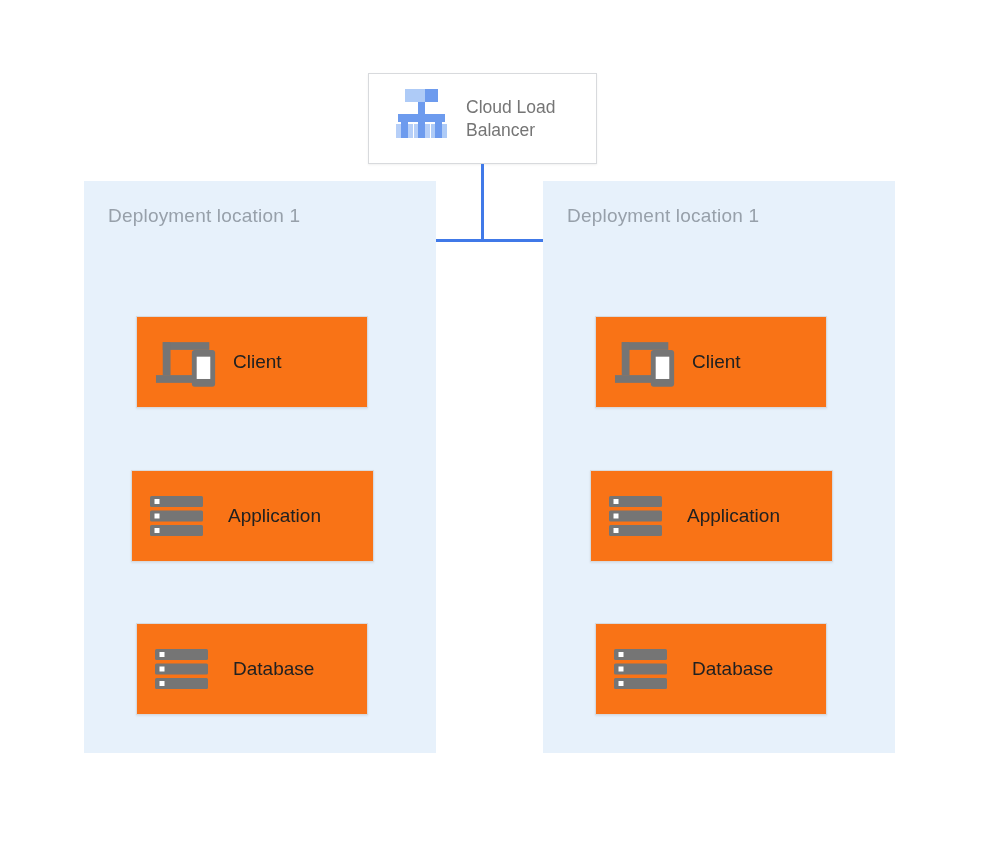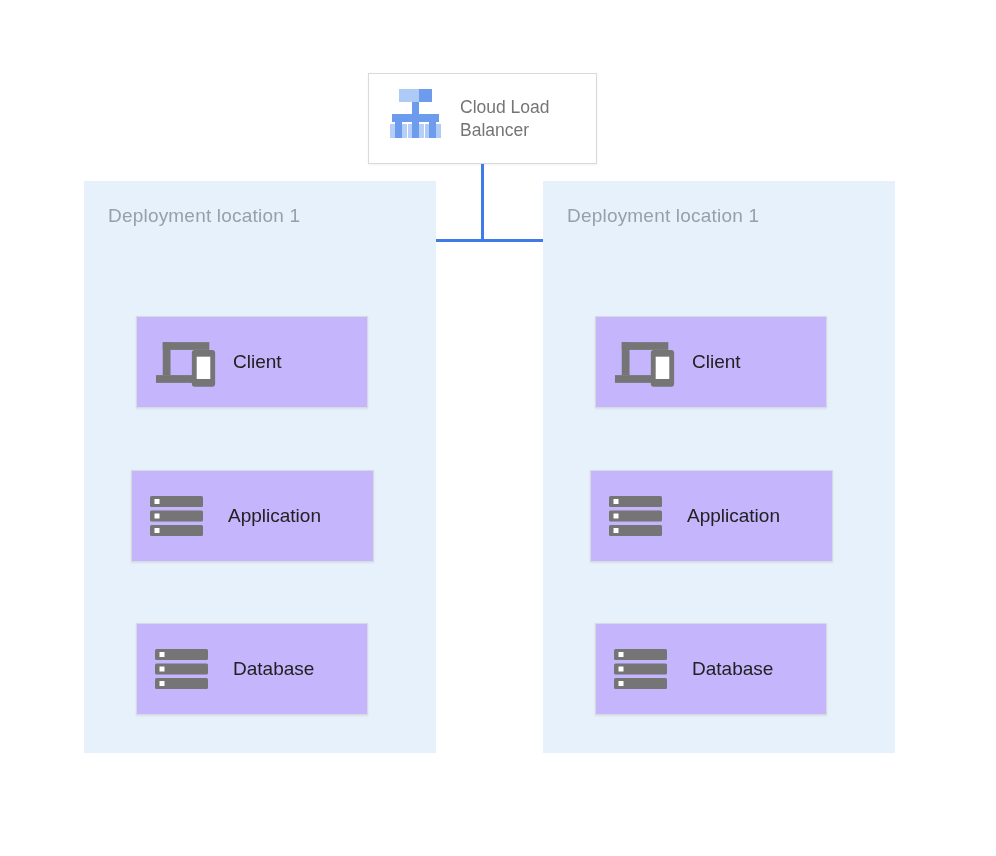--- a/index.html
+++ b/index.html
@@ -17,29 +17,29 @@
   }
   html,body{margin:0;padding:0;background:#fff;}
   body{font-family:"Liberation Sans","DejaVu Sans",sans-serif;}
   .canvas{position:relative;width:996px;height:856px;background:#ffffff;overflow:hidden;}
 
   
   .panel{position:absolute;width:352px;height:572px;background:var(--panel-background);}
   .panel-title{position:absolute;left:24px;top:24px;font-size:19px;color:var(--panel-title);letter-spacing:.2px;}
 
   
-  .node{position:absolute;box-sizing:border-box;background:#c4b5fd;border:1px solid var(--node-border);
+  .node{position:absolute;box-sizing:border-box;background:#f97316;border:1px solid var(--node-border);
         box-shadow:0 1px 2px rgba(0,0,0,.08);display:flex;align-items:center;padding-left:18px;}
   .node .icon{width:66px;display:flex;align-items:center;justify-content:flex-start;flex:none;}
   .node-label{margin-left:12px;font-size:19px;color:var(--node-label);white-space:nowrap;}
 
   
   .lb-node{position:absolute;left:368px;top:73px;width:229px;height:91px;box-sizing:border-box;
            background:#fff;border:1px solid var(--node-border);box-shadow:0 1px 2px rgba(0,0,0,.06);
-           display:flex;align-items:center;padding-left:16px;}
+           display:flex;align-items:center;padding-left:22px;}
   .lb-label{margin-left:15px;width:104px;font-size:17.5px;line-height:23px;color:var(--lb-label);}
 
   
   .vline{position:absolute;width:3px;background:var(--connector-blue);}
   .hline{position:absolute;height:3px;background:var(--connector-blue);}
   .arrowhead{position:absolute;width:0;height:0;border-left:8px solid transparent;
              border-right:8px solid transparent;border-top:12px solid var(--connector-blue);}
 </style>
 </head>
 <body>

